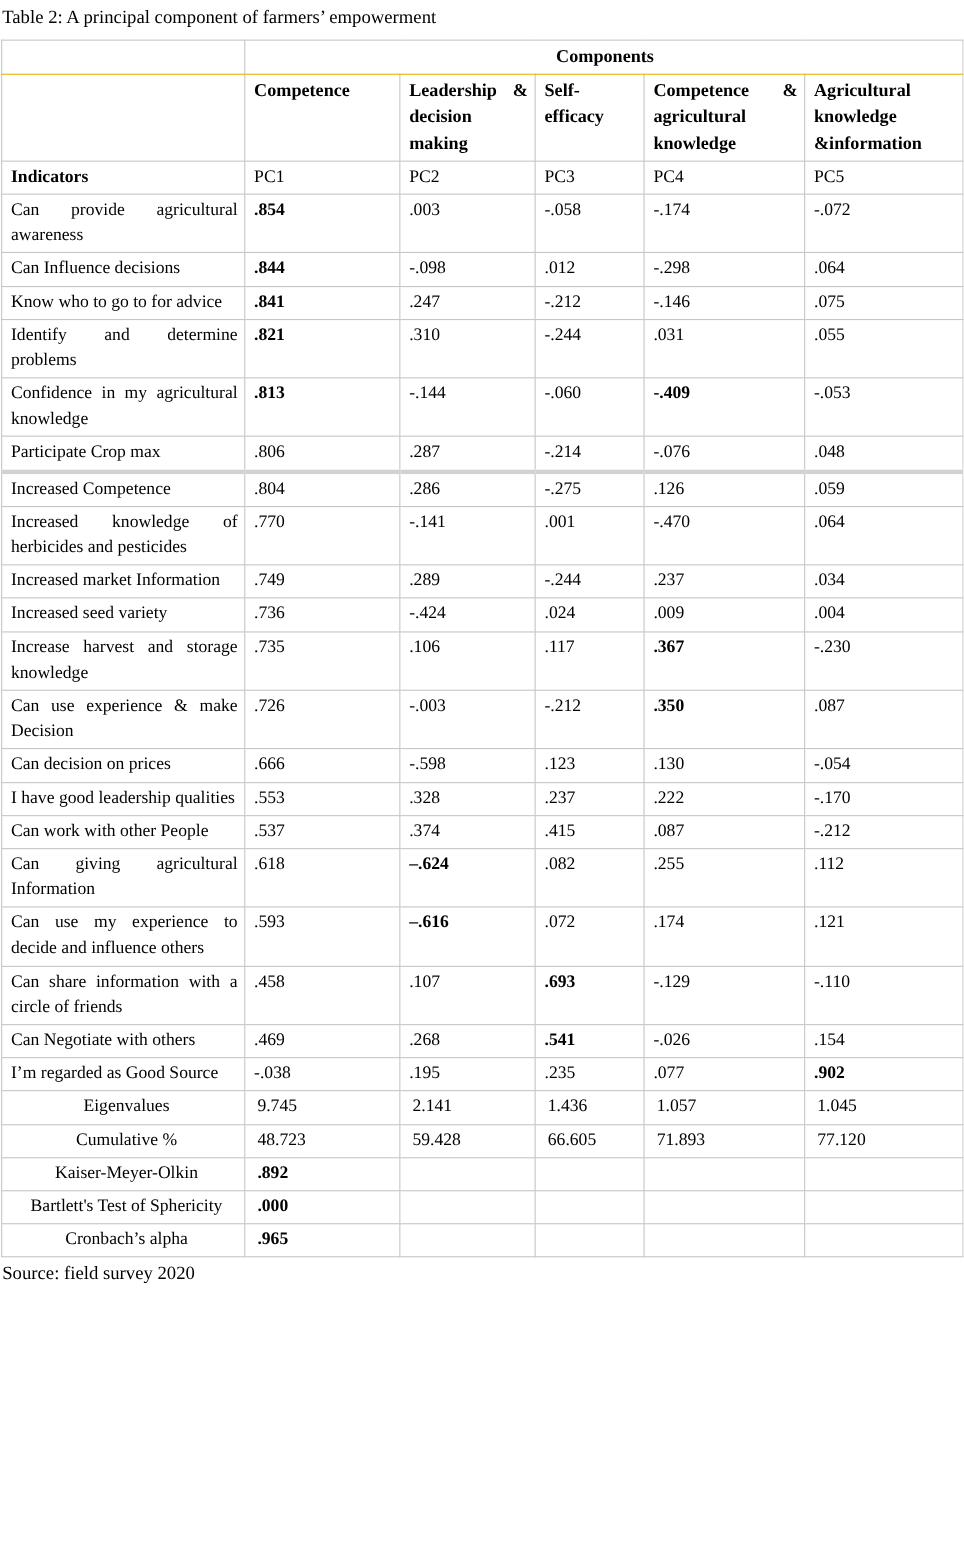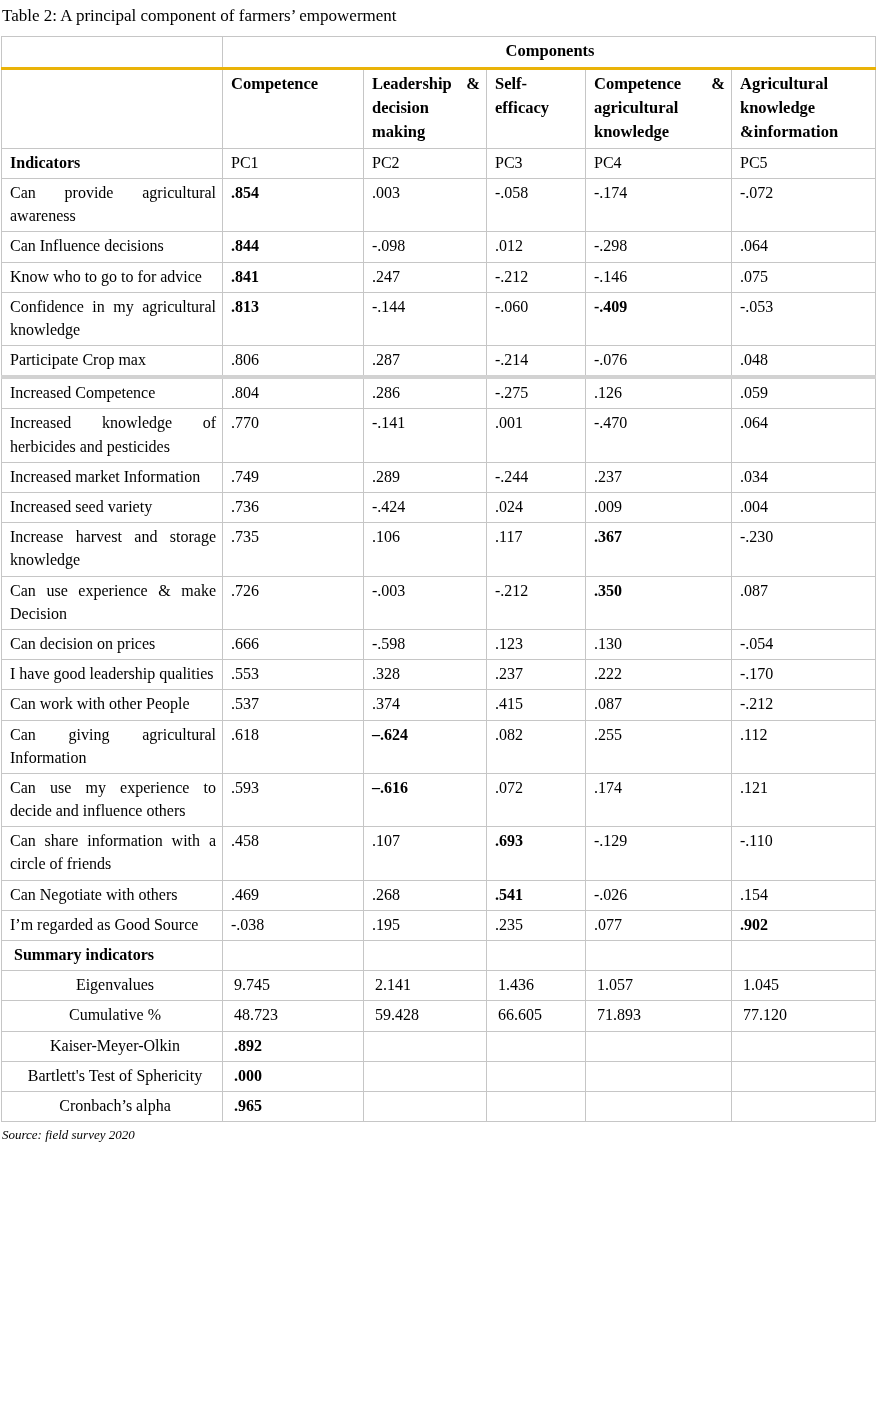--- a/index.html
+++ b/index.html
@@ -38,21 +38,21 @@
     vertical-align: top;
     padding: 2px 6px 4px 8px;
     font-size: 16px;
     line-height: 1.45;
     text-align: left;
     font-weight: normal;
     overflow: hidden;
     word-wrap: break-word;
   }
   tr.components-row th, tr.components-row td {
-    border-bottom: 3px solid #eab308;
+    border-bottom: 1px solid #eab308;
   }
   tr.components-row th {
     text-align: center;
     font-weight: bold;
     font-size: 16.5px;
     height: 22px;
   }
   tr.colnames-row th {
     font-weight: bold;
     font-size: 16.5px;
@@ -61,22 +61,21 @@
     font-family: Liberation Serif, serif;
   }
   tr.pc-row th { font-weight: bold; }
   td.label-cell { text-align: justify; }
   td.bold { font-weight: bold; }
   tr.divider-after td { border-bottom: 4px solid #d2d2d2; }
   tr.summary-head td { font-weight: bold; padding-left: 12px; }
   tr.summary-row td.label-cell { padding-left: 12px; text-align: center; }
   tr.summary-row td.value-cell { padding-left: 11px; }
   .source {
-    font-style: italic;
-    font-size: 13px;
+    font-size: 17px;
     padding: 5px 2px 2px 2px;
   }
 </style>
 </head>
 <body>
 
 <div class="page">
 
   <div class="title">Table 2: A principal component of farmers’ empowerment</div>
 
@@ -130,20 +129,28 @@
         </tr>
         <tr>
           <td class="label-cell">Know who to go to for advice</td>
           <td class="value-cell bold">.841</td>
           <td class="value-cell">.247</td>
           <td class="value-cell">-.212</td>
           <td class="value-cell">-.146</td>
           <td class="value-cell">.075</td>
         </tr>
         <tr>
+          <td class="label-cell">Identify and determine problems</td>
+          <td class="value-cell bold">.821</td>
+          <td class="value-cell">.310</td>
+          <td class="value-cell">-.244</td>
+          <td class="value-cell">.031</td>
+          <td class="value-cell">.055</td>
+        </tr>
+        <tr>
           <td class="label-cell">Confidence in my agricultural knowledge</td>
           <td class="value-cell bold">.813</td>
           <td class="value-cell">-.144</td>
           <td class="value-cell">-.060</td>
           <td class="value-cell bold">-.409</td>
           <td class="value-cell">-.053</td>
         </tr>
         <tr class="divider-after">
           <td class="label-cell">Participate Crop max</td>
           <td class="value-cell">.806</td>
@@ -257,28 +264,20 @@
           <td class="value-cell">.154</td>
         </tr>
         <tr>
           <td class="label-cell">I’m regarded as Good Source</td>
           <td class="value-cell">-.038</td>
           <td class="value-cell">.195</td>
           <td class="value-cell">.235</td>
           <td class="value-cell">.077</td>
           <td class="value-cell bold">.902</td>
         </tr>
-        <tr class="summary-head">
-          <td>Summary indicators</td>
-          <td></td>
-          <td></td>
-          <td></td>
-          <td></td>
-          <td></td>
-        </tr>
         <tr class="summary-row">
           <td class="label-cell">Eigenvalues</td>
           <td class="value-cell">9.745</td>
           <td class="value-cell">2.141</td>
           <td class="value-cell">1.436</td>
           <td class="value-cell">1.057</td>
           <td class="value-cell">1.045</td>
         </tr>
         <tr class="summary-row">
           <td class="label-cell">Cumulative %</td>

